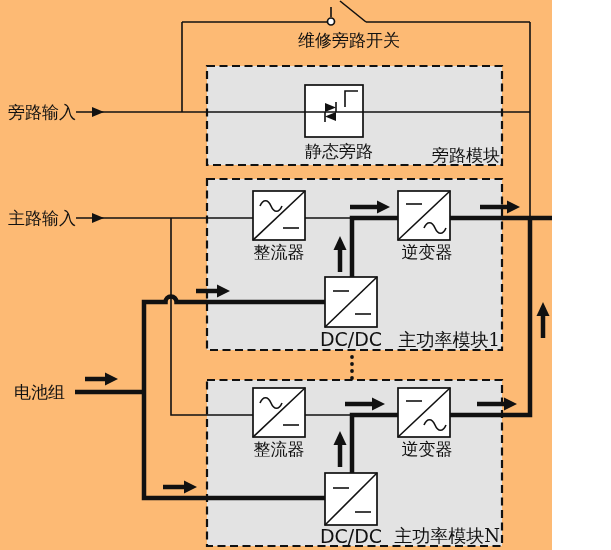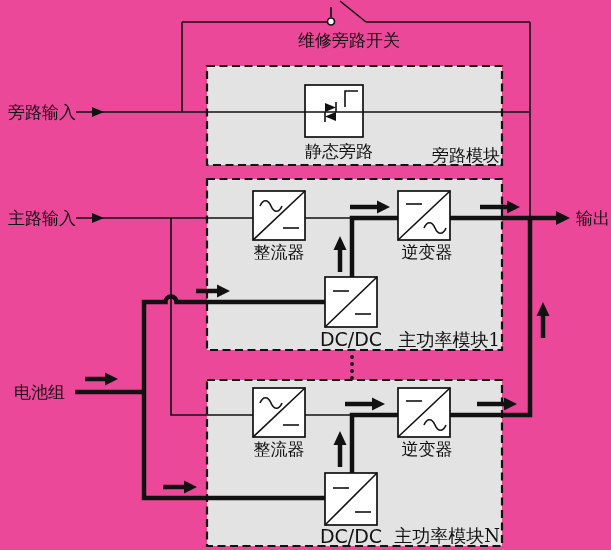--- a/index.html
+++ b/index.html
@@ -1,16 +1,16 @@
 <!DOCTYPE html>
 <html><head>
 <meta charset="utf-8">
 <style>
   html,body{margin:0;padding:0;background:#ffffff;}
-  .stage{position:relative;width:611px;height:550px;background:#ec4899;overflow:hidden;}
+  .stage{position:relative;width:552px;height:550px;background:#fdba74;overflow:hidden;}
   svg{display:block;}
   .thin{stroke:#111;stroke-width:1.6;fill:none;}
   .thick{stroke:#111;stroke-width:4.5;fill:none;}
   .dashedbox{stroke:#111;stroke-width:2.2;stroke-dasharray:8 4.5;}
   .whitebox{fill:#ffffff;stroke:#111;stroke-width:1.7;}
   .sym{stroke:#111;stroke-width:1.6;fill:none;}
   .arrowfill{fill:#111;stroke:none;}
   .cn{font-family:"DejaVu Serif","Liberation Serif",serif;font-size:17px;fill:#111;}
   .cnbig{font-family:"DejaVu Serif","Liberation Serif",serif;font-size:18px;fill:#111;}
   .en{font-family:"DejaVu Sans","Liberation Sans",sans-serif;font-size:19px;fill:#111;}

